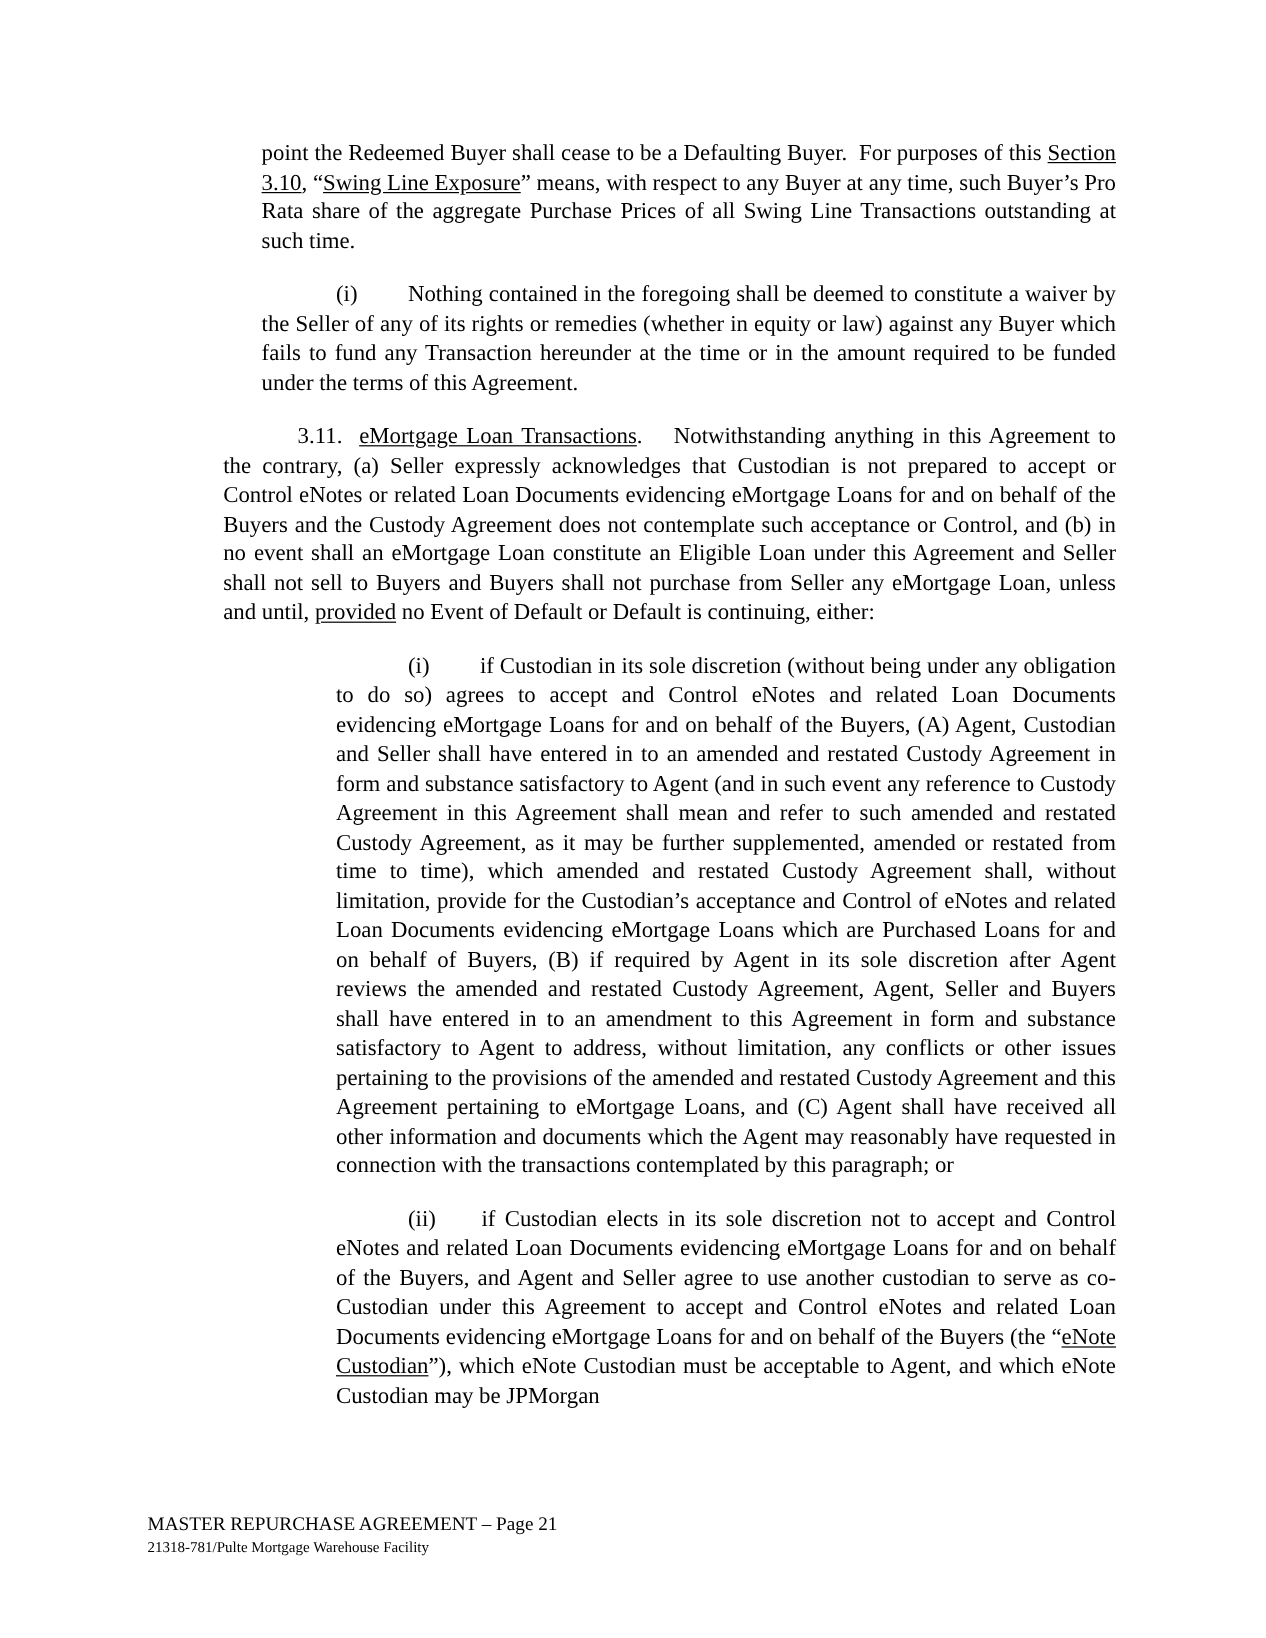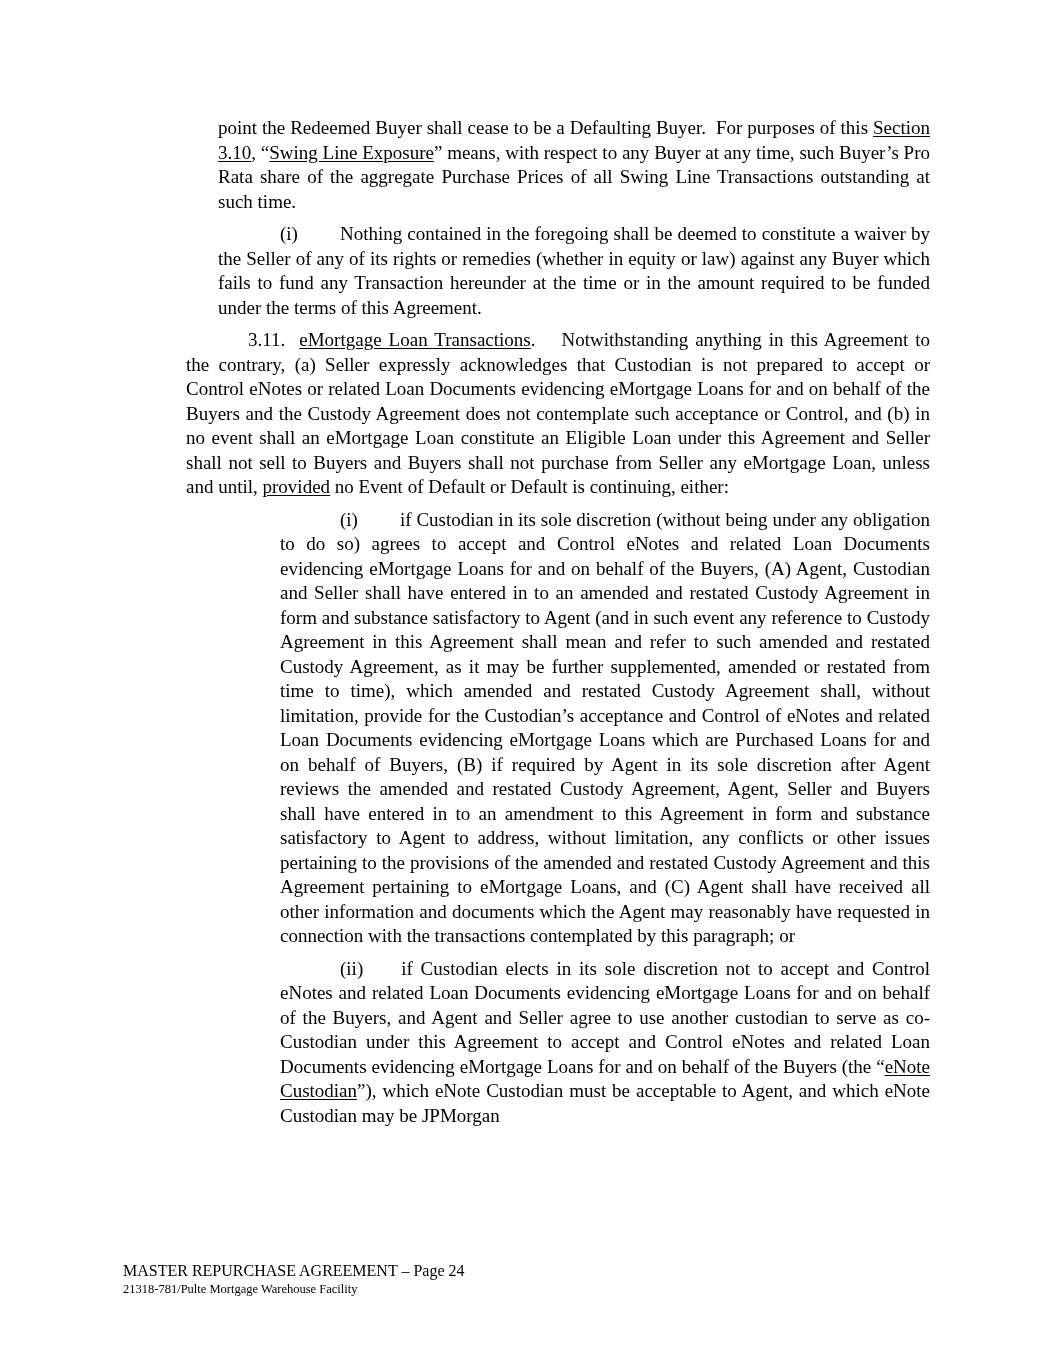--- a/index.html
+++ b/index.html
@@ -26,21 +26,21 @@
   .para {
     font-size: 19px;
     line-height: 24.5px;
     text-align: justify;
     color: #000000;
   }
   .hang { margin-left: 32px; }          
   .sub  { margin-left: 94px; }          
   .indent { text-indent: 62px; }        
   .sub.indent { text-indent: 60px; }
-  .gap { margin-top: 8px; }
+  .gap { margin-top: 20px; }
   .u { text-decoration: underline; text-underline-offset: 2px; }
   .tab { display: inline-block; height: 1px; }
   .w42 { width: 42px; }
   .w38 { width: 38px; }
   .w26 { width: 26px; }
   .w14 { width: 14px; }
   .footer {
     position: absolute;
     left: 123px;
     top: 1261px;
@@ -68,16 +68,16 @@
 
     <p class="para indent gap"><span>3.11.</span><span class="tab w14"></span><span class="u">eMortgage Loan Transactions</span><span>.</span><span class="tab w26"></span><span>Notwithstanding anything in this Agreement to the contrary, (a) Seller expressly acknowledges that Custodian is not prepared to accept or Control eNotes or related Loan Documents evidencing eMortgage Loans for and on behalf of the Buyers and the Custody Agreement does not contemplate such acceptance or Control, and (b) in no event shall an eMortgage Loan constitute an Eligible Loan under this Agreement and Seller shall not sell to Buyers and Buyers shall not purchase from Seller any eMortgage Loan, unless and until, </span><span class="u">provided</span><span> no Event of Default or Default is continuing, either:</span></p>
 
     <p class="para sub indent gap"><span>(i)</span><span class="tab w42"></span><span>if Custodian in its sole discretion (without being under any obligation to do so) agrees to accept and Control eNotes and related Loan Documents evidencing eMortgage Loans for and on behalf of the Buyers, (A) Agent, Custodian and Seller shall have entered in to an amended and restated Custody Agreement in form and substance satisfactory to Agent (and in such event any reference to Custody Agreement in this Agreement shall mean and refer to such amended and restated Custody Agreement, as it may be further supplemented, amended or restated from time to time), which amended and restated Custody Agreement shall, without limitation, provide for the Custodian’s acceptance and Control of eNotes and related Loan Documents evidencing eMortgage Loans which are Purchased Loans for and on behalf of Buyers, (B) if required by Agent in its sole discretion after Agent reviews the amended and restated Custody Agreement, Agent, Seller and Buyers shall have entered in to an amendment to this Agreement in form and substance satisfactory to Agent to address, without limitation, any conflicts or other issues pertaining to the provisions of the amended and restated Custody Agreement and this Agreement pertaining to eMortgage Loans, and (C) Agent shall have received all other information and documents which the Agent may reasonably have requested in connection with the transactions contemplated by this paragraph; or</span></p>
 
     <p class="para sub indent gap"><span>(ii)</span><span class="tab w38"></span><span>if Custodian elects in its sole discretion not to accept and Control eNotes and related Loan Documents evidencing eMortgage Loans for and on behalf of the Buyers, and Agent and Seller agree to use another custodian to serve as co-Custodian under this Agreement to accept and Control eNotes and related Loan Documents evidencing eMortgage Loans for and on behalf of the Buyers (the “</span><span class="u">eNote Custodian</span><span>”), which eNote Custodian must be acceptable to Agent, and which eNote Custodian may be JPMorgan</span></p>
 
   </main>
 
   <footer class="footer">
-    <div class="footer-line1">MASTER REPURCHASE AGREEMENT – Page 24</div>
+    <div class="footer-line1">MASTER REPURCHASE AGREEMENT – Page 21</div>
     <div class="footer-line2">21318-781/Pulte Mortgage Warehouse Facility</div>
   </footer>
 </div>
 
 </body></html>

